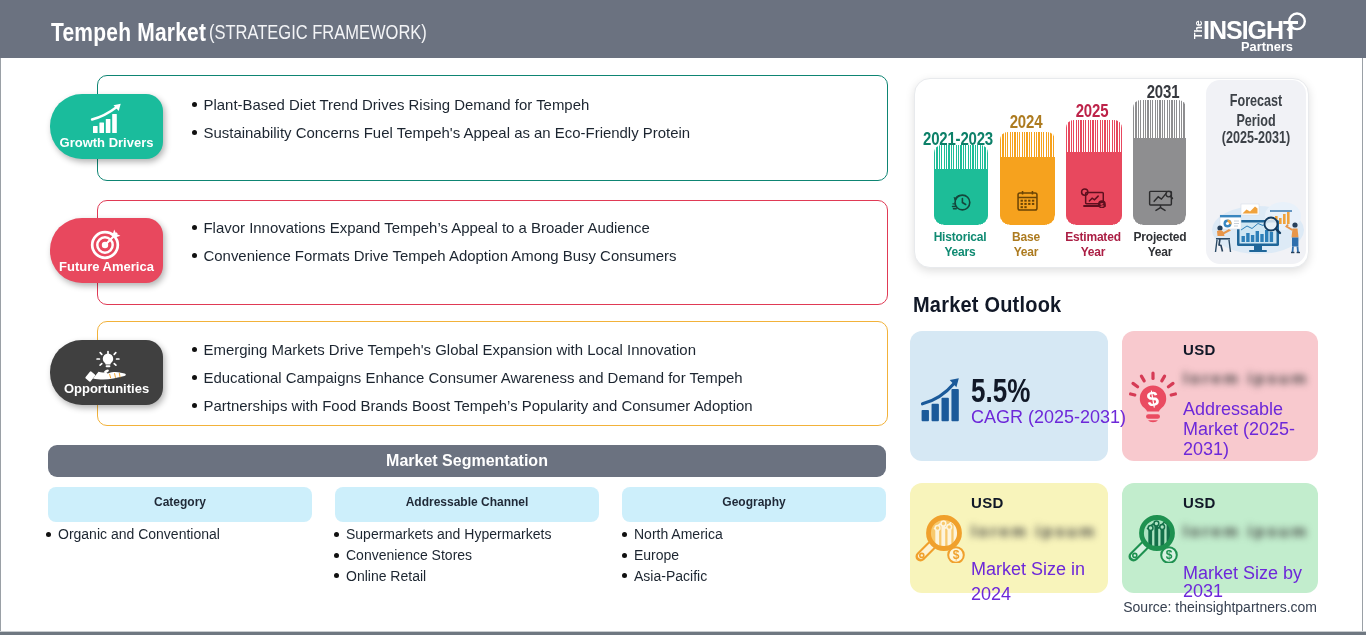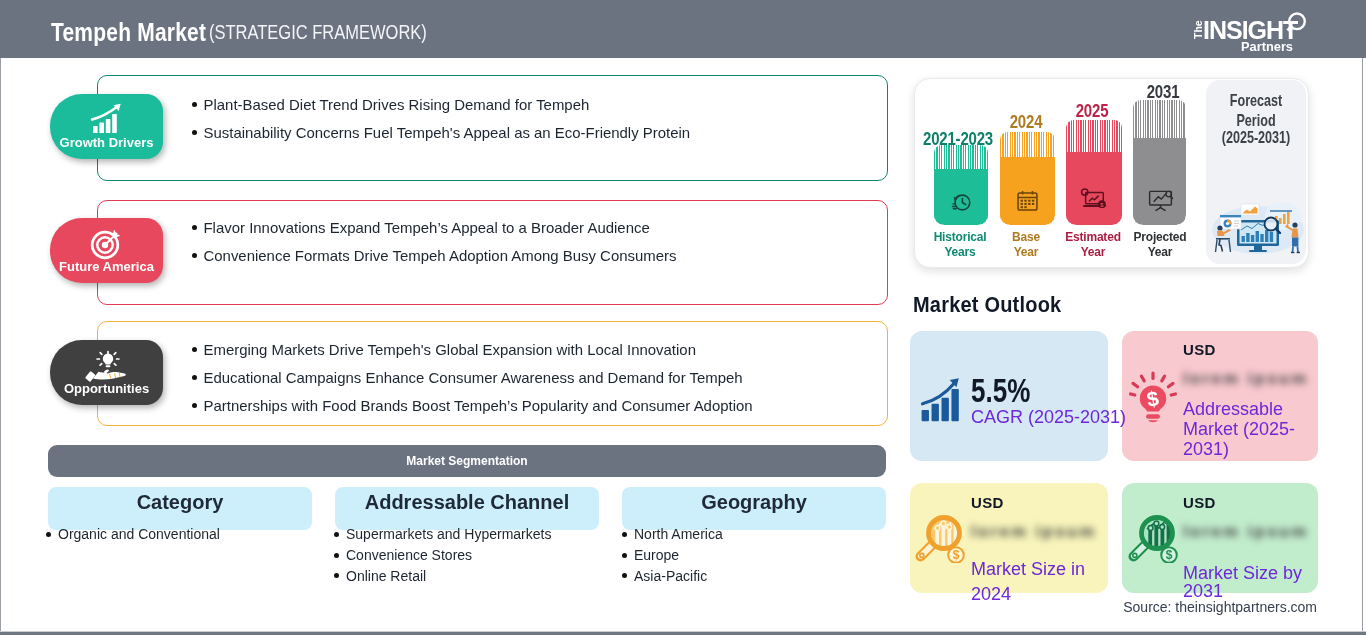--- a/index.html
+++ b/index.html
@@ -23,22 +23,22 @@
   .blist{left:191.5px;width:692px;color:#1c2530;font-size:14.95px;}
   .blist div{height:28.3px;display:flex;align-items:center;}
   .bdot{display:inline-block;width:5px;height:5px;border-radius:50%;background:#111;margin-right:7px;flex:0 0 5px;}
   .badge{left:50px;width:113px;height:65px;border-radius:32px 17px 17px 32px;box-shadow:2px 3px 6px rgba(0,0,0,0.3);color:#fff;text-align:center;}
   .badge1{top:94px;background:#1abc9c;}
   .badge2{top:218px;background:#e8485e;}
   .badge3{top:340px;background:#404040;}
   .badge .blabel{position:absolute;left:0;width:113px;top:41px;font-size:13px;font-weight:bold;}
   .badge svg{position:absolute;left:50%;transform:translateX(-50%);top:8px;}
   
-  .segbar{left:48px;top:445px;width:838px;height:32px;background:#6b7280;border-radius:9px;color:#fff;font-size:12px;font-weight:bold;text-align:center;line-height:32px;}
-  .seghead{top:487px;height:43px;background:#cdeffb;border-radius:8px;color:#1f2937;font-size:20px;font-weight:bold;text-align:center;line-height:30px;}
+  .segbar{left:48px;top:445px;width:838px;height:32px;background:#6b7280;border-radius:9px;color:#fff;font-size:16px;font-weight:bold;text-align:center;line-height:32px;}
+  .seghead{top:487px;height:35px;background:#cdeffb;border-radius:8px;color:#1f2937;font-size:12px;font-weight:bold;text-align:center;line-height:30px;}
   .sh1{left:48px;width:264px;}
   .sh2{left:335px;width:264px;}
   .sh3{left:622px;width:264px;}
   .seglist{font-size:14px;color:#1c2530;}
   .seglist div{height:20.8px;display:flex;align-items:center;}
   .sl1{left:46px;top:524px;}
   .sl2{left:334px;top:524px;}
   .sl3{left:622px;top:524px;}
   
   .fcard{left:914px;top:78px;width:393px;height:188px;background:#fff;border:1px solid #e8eaed;border-radius:16px;box-shadow:0 3px 10px rgba(0,0,0,0.13);}

